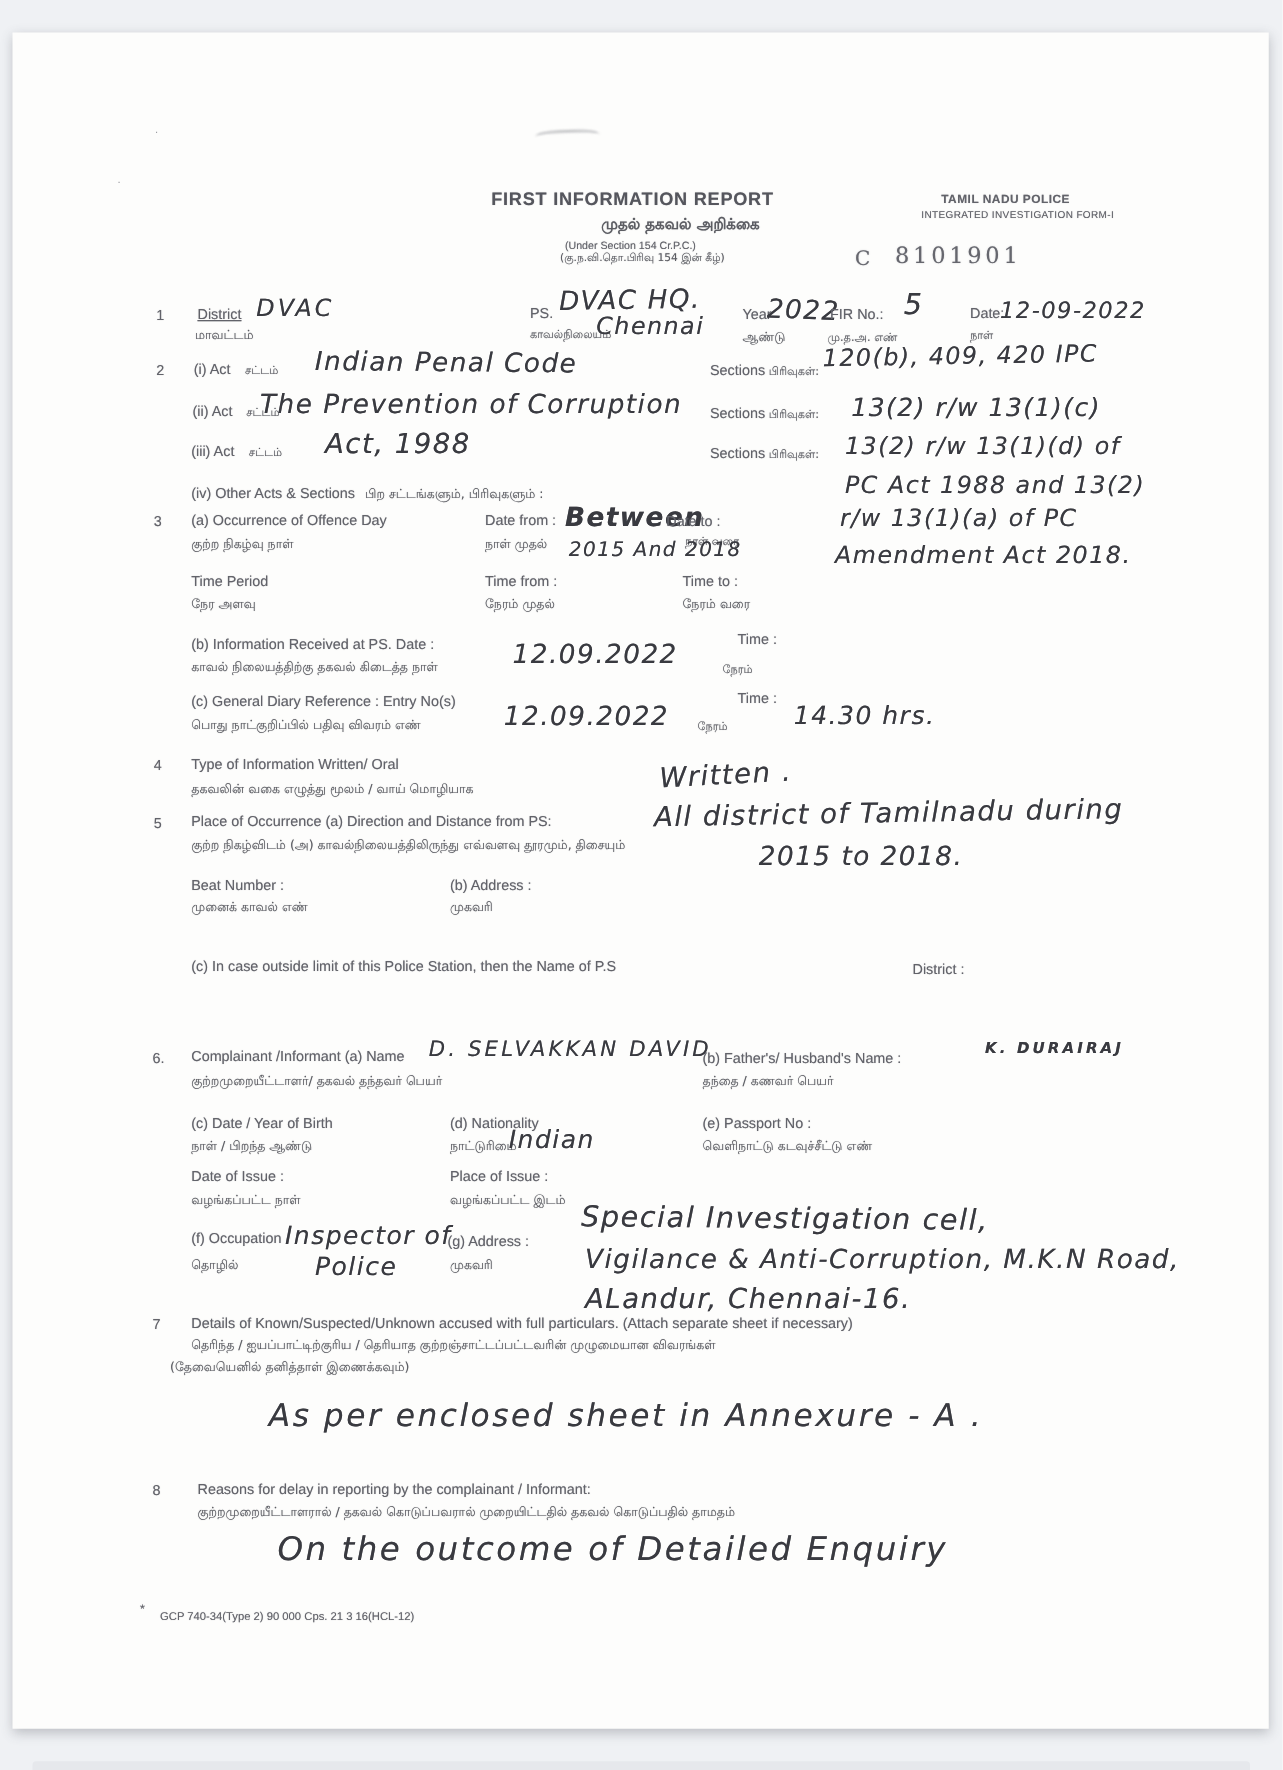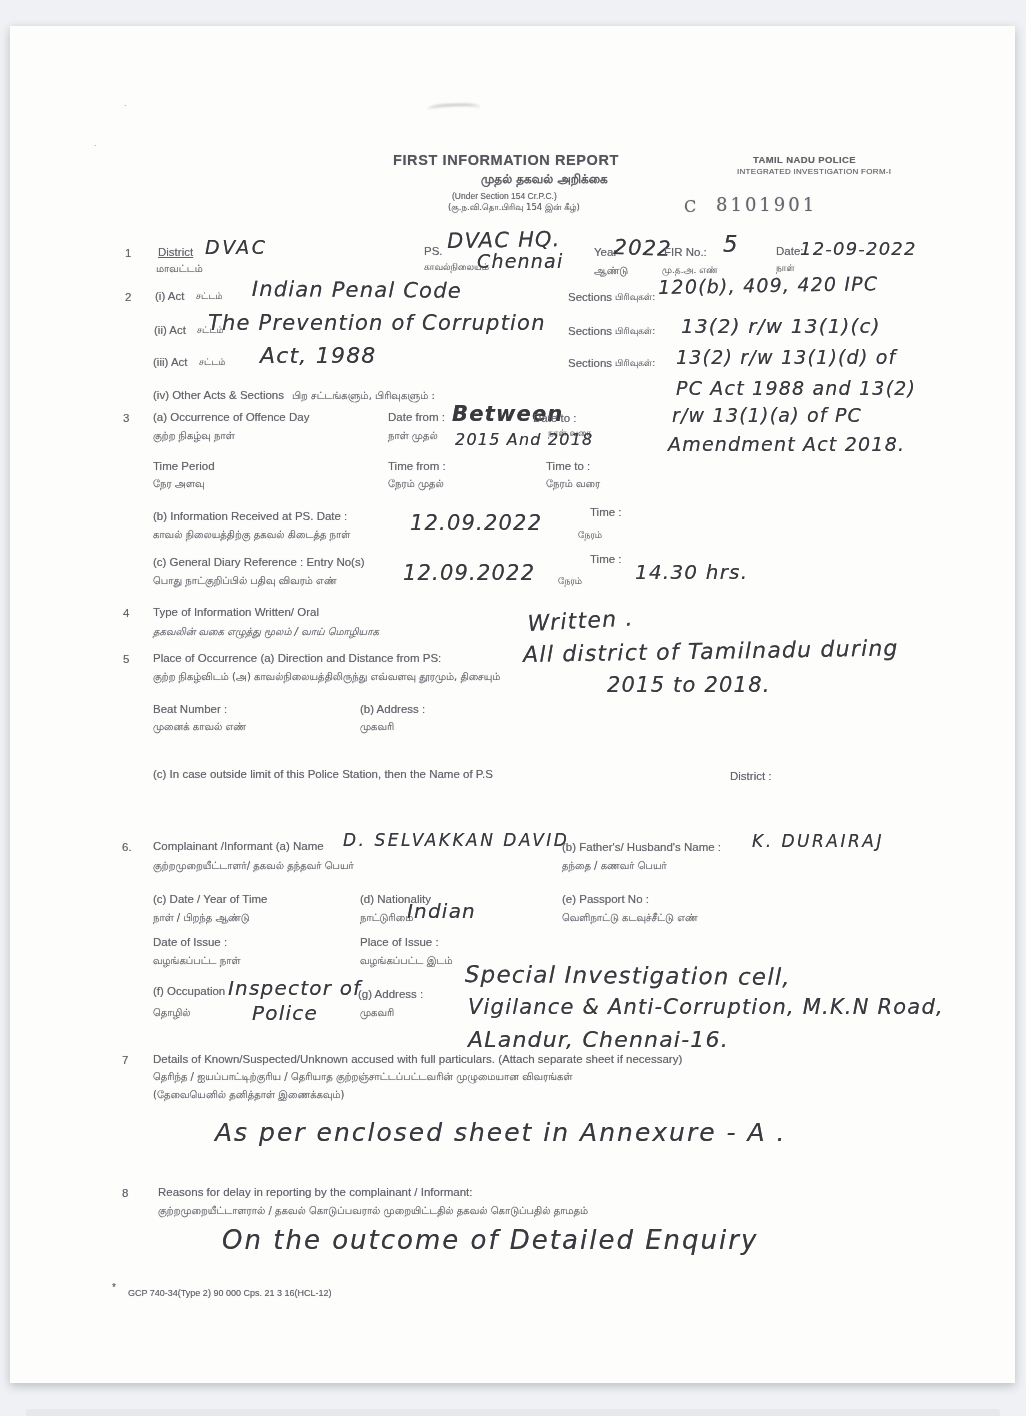--- a/index.html
+++ b/index.html
@@ -151,43 +151,43 @@
     <span class="ta" style="left:578px;top:530px;font-size:9px;">நேரம்</span>
     <span class="p" style="left:153px;top:556px;">(c) General Diary Reference : Entry No(s)</span>
     <span class="ta" style="left:153px;top:575px;">பொது நாட்குறிப்பில் பதிவு விவரம் எண்</span>
     <span class="hw" style="left:403px;top:561px;font-size:21px;">12.09.2022</span>
     <span class="p" style="left:590px;top:553px;">Time :</span>
     <span class="ta" style="left:558px;top:576px;font-size:9px;">நேரம்</span>
     <span class="hw" style="left:635px;top:560px;font-size:20px;">14.30 hrs.</span>
 
     <span class="p" style="left:123px;top:607px;">4</span>
     <span class="p" style="left:153px;top:606px;">Type of Information    Written/ Oral</span>
-    <span class="ta" style="left:153px;top:626px;font-style:italic;">தகவலின் வகை    எழுத்து மூலம் / வாய் மொழியாக</span>
+    <span class="ta" style="left:153px;top:626px;">தகவலின் வகை    எழுத்து மூலம் / வாய் மொழியாக</span>
     <span class="hw" style="left:527px;top:611px;font-size:22px;transform:rotate(-3deg);">Written .</span>
 
     <span class="p" style="left:123px;top:653px;">5</span>
     <span class="p" style="left:153px;top:652px;">Place of Occurrence (a) Direction and Distance from PS:</span>
     <span class="ta" style="left:153px;top:671px;">குற்ற நிகழ்விடம் (அ) காவல்நிலையத்திலிருந்து எவ்வளவு தூரமும், திசையும்</span>
     <span class="hw" style="left:523px;top:642px;font-size:22px;transform:rotate(-1deg);">All district of Tamilnadu during</span>
     <span class="hw" style="left:607px;top:673px;font-size:21px;">2015 to 2018.</span>
     <span class="p" style="left:153px;top:703px;">Beat Number :</span>
     <span class="ta" style="left:153px;top:721px;">முனைக் காவல் எண்</span>
     <span class="p" style="left:360px;top:703px;">(b) Address :</span>
     <span class="ta" style="left:360px;top:721px;">முகவரி</span>
     <span class="p" style="left:153px;top:768px;">(c) In case outside limit of this Police Station, then the Name of P.S</span>
     <span class="p" style="left:730px;top:770px;">District :</span>
 
     <span class="p" style="left:122px;top:841px;">6.</span>
     <span class="p" style="left:153px;top:840px;">Complainant /Informant (a) Name</span>
     <span class="hw" style="left:343px;top:830px;font-size:17px;letter-spacing:2.5px;">D. SELVAKKAN DAVID</span>
     <span class="p" style="left:562px;top:841px;">(b) Father's/ Husband's Name :</span>
-    <span class="hw" style="left:752px;top:831px;font-size:17px;letter-spacing:2.5px;">K. DURAIRAJ</span>
+    <span class="hw" style="left:788px;top:831px;font-size:12px;letter-spacing:2.5px;font-weight:bold;">K. DURAIRAJ</span>
     <span class="ta" style="left:153px;top:860px;">குற்றமுறையீட்டாளர்/ தகவல் தந்தவர் பெயர்</span>
     <span class="ta" style="left:562px;top:860px;">தந்தை / கணவர் பெயர்</span>
-    <span class="p" style="left:153px;top:893px;">(c) Date / Year of Time</span>
+    <span class="p" style="left:153px;top:893px;">(c) Date / Year of Birth</span>
     <span class="ta" style="left:153px;top:912px;">நாள் / பிறந்த ஆண்டு</span>
     <span class="p" style="left:360px;top:893px;">(d) Nationality</span>
     <span class="ta" style="left:360px;top:912px;">நாட்டுரிமை</span>
     <span class="hw" style="left:407px;top:899px;font-size:20px;">Indian</span>
     <span class="p" style="left:562px;top:893px;">(e) Passport No :</span>
     <span class="ta" style="left:562px;top:912px;">வெளிநாட்டு கடவுச்சீட்டு எண்</span>
     <span class="p" style="left:153px;top:936px;">Date of Issue :</span>
     <span class="ta" style="left:153px;top:955px;">வழங்கப்பட்ட நாள்</span>
     <span class="p" style="left:360px;top:936px;">Place of Issue :</span>
     <span class="ta" style="left:360px;top:955px;">வழங்கப்பட்ட இடம்</span>
@@ -197,21 +197,21 @@
     <span class="hw" style="left:252px;top:1001px;font-size:20px;">Police</span>
     <span class="p" style="left:358px;top:988px;">(g) Address :</span>
     <span class="ta" style="left:360px;top:1007px;">முகவரி</span>
     <span class="hw" style="left:465px;top:961px;font-size:23px;transform:rotate(.5deg);">Special Investigation cell,</span>
     <span class="hw" style="left:468px;top:995px;font-size:21px;">Vigilance &amp; Anti-Corruption, M.K.N Road,</span>
     <span class="hw" style="left:468px;top:1027px;font-size:22px;">ALandur, Chennai-16.</span>
 
     <span class="p" style="left:122px;top:1054px;">7</span>
     <span class="p" style="left:153px;top:1053px;">Details of Known/Suspected/Unknown accused with full particulars. (Attach separate sheet if necessary)</span>
     <span class="ta" style="left:153px;top:1071px;">தெரிந்த / ஐயப்பாட்டிற்குரிய / தெரியாத குற்றஞ்சாட்டப்பட்டவரின் முழுமையான விவரங்கள்</span>
-    <span class="ta" style="left:153px;top:1089px;text-align:center;">(தேவையெனில் தனித்தாள் இணைக்கவும்)</span>
+    <span class="ta" style="left:136px;top:1089px;text-align:center;">(தேவையெனில் தனித்தாள் இணைக்கவும்)</span>
     <span class="hw" style="left:215px;top:1118px;font-size:25px;letter-spacing:2px;">As per enclosed sheet in Annexure - A .</span>
 
     <span class="p" style="left:122px;top:1187px;">8</span>
     <span class="p" style="left:158px;top:1186px;">Reasons for delay in reporting by the complainant / Informant:</span>
     <span class="ta" style="left:158px;top:1205px;">குற்றமுறையீட்டாளரால் / தகவல் கொடுப்பவரால் முறையிட்டதில் தகவல் கொடுப்பதில் தாமதம்</span>
     <span class="hw" style="left:222px;top:1225px;font-size:26px;letter-spacing:2px;">On the outcome of Detailed Enquiry</span>
 
     <span class="p" style="left:112px;top:1282px;font-size:10px;">*</span>
     <span class="p" style="left:128px;top:1288px;font-size:9px;">GCP 740-34(Type 2) 90 000 Cps.  21 3 16(HCL-12)</span>
 

